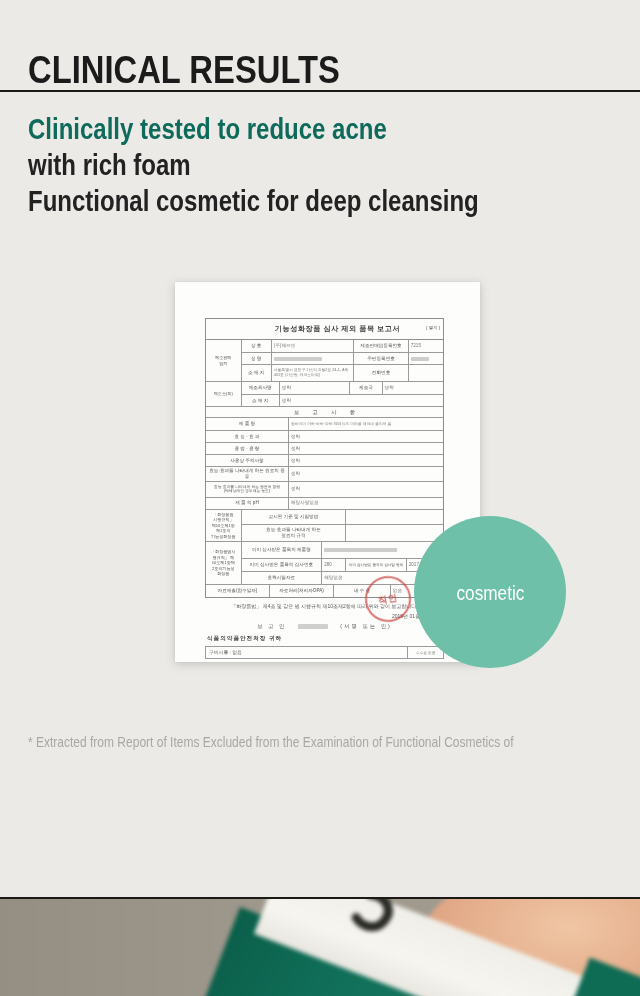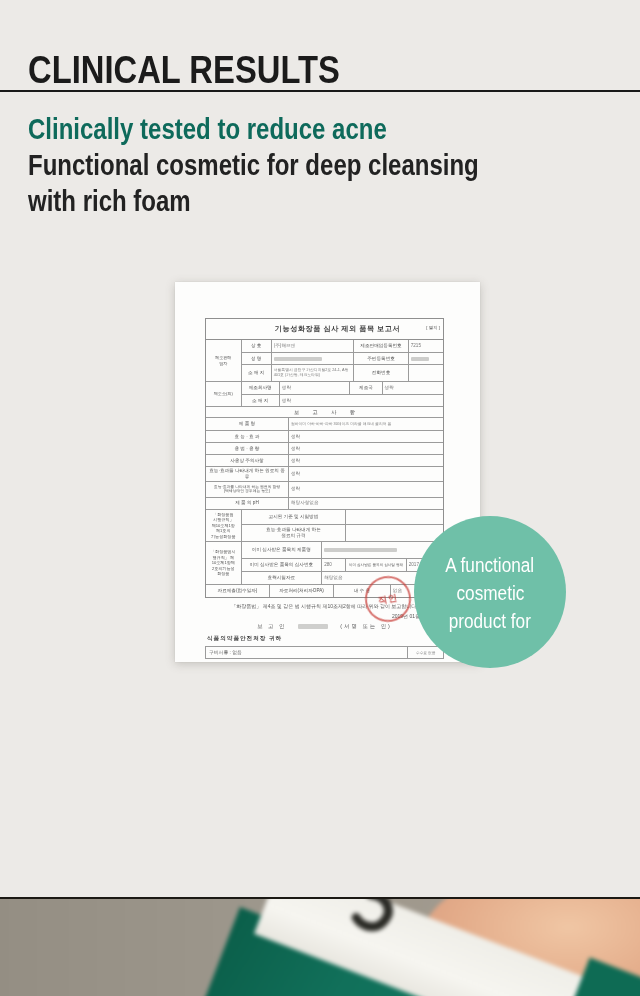--- a/index.html
+++ b/index.html
@@ -134,22 +134,22 @@
     background:#0e6b54; transform:rotate(21deg);
   }
 </style>
 </head>
 <body>
 
 <h1 class="page-title"><span class="cond">CLINICAL RESULTS</span></h1>
 <div class="title-rule"></div>
 <div class="sub-teal"><span class="cond2" id="tealLine" style="color: rgb(14, 106, 91);">Clinically tested to reduce acne</span></div>
 <div class="sub-black">
+  <div><span class="cond2">with rich foam</span></div>
   <div><span class="cond2">Functional cosmetic for deep cleansing</span></div>
-  <div><span class="cond2">with rich foam</span></div>
 </div>
 
 <div class="sheet">
   <div class="doc-titlerow">
     <span class="doc-title">기능성화장품 심사 제외 품목 보고서</span>
     <span class="doc-side">[ 별지 ]</span>
   </div>
   <div class="doc-table">
       <div class="doc-block">
         <div class="doc-cat">제조판매
@@ -288,26 +288,25 @@
     <span class="left">구비서류 : 없음</span>
     <span class="fee">수수료 없음</span>
   </div>
 
   <div class="stamp">
       <span>직인</span>
     </div>
 </div>
 
 <div class="badge" style="background: rgb(111, 192, 168);">
-  <div class="badge-line"><span class="cond2">A functional</span></div>
   <div class="badge-line"><span class="cond2">cosmetic</span></div>
-  <div class="badge-line"><span class="cond2">product for</span></div>
 </div>
 
 <div class="footnote">
+  <div><span class="cond2">* Extracted from Report of Items Excluded from the Examination of Functional Cosmetics of</span></div>
 </div>
 
 <div class="photo">
   <div class="photo-inner">
     <div class="ph-base"></div>
     <div class="ph-skin"></div>
     <div class="ph-green"></div>
     <div class="ph-label"></div>
     <div class="ph-corner-green"></div>
     <svg class="ph-glyph" width="92" height="60" viewBox="0 0 92 60">

